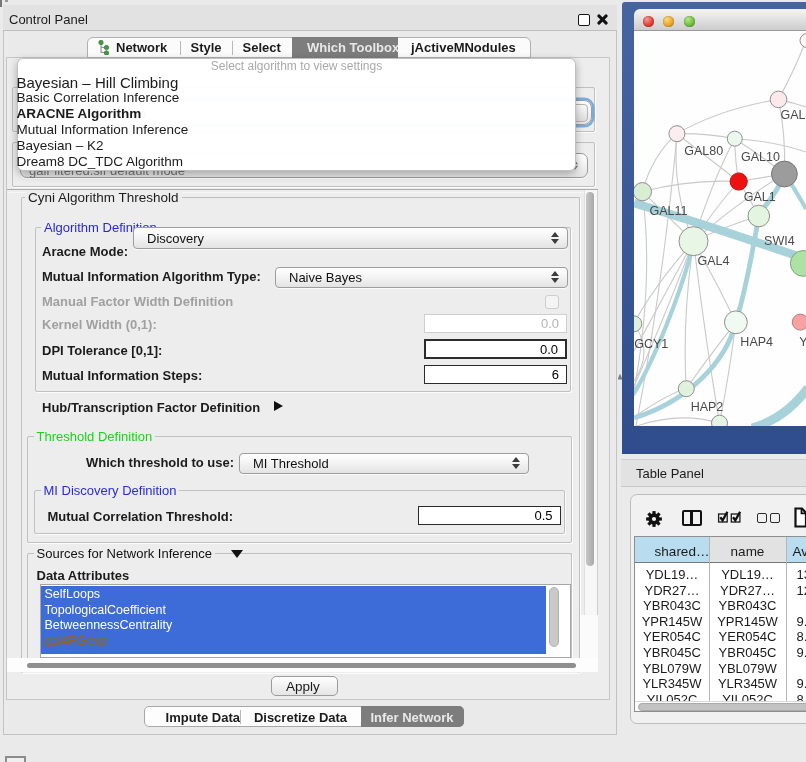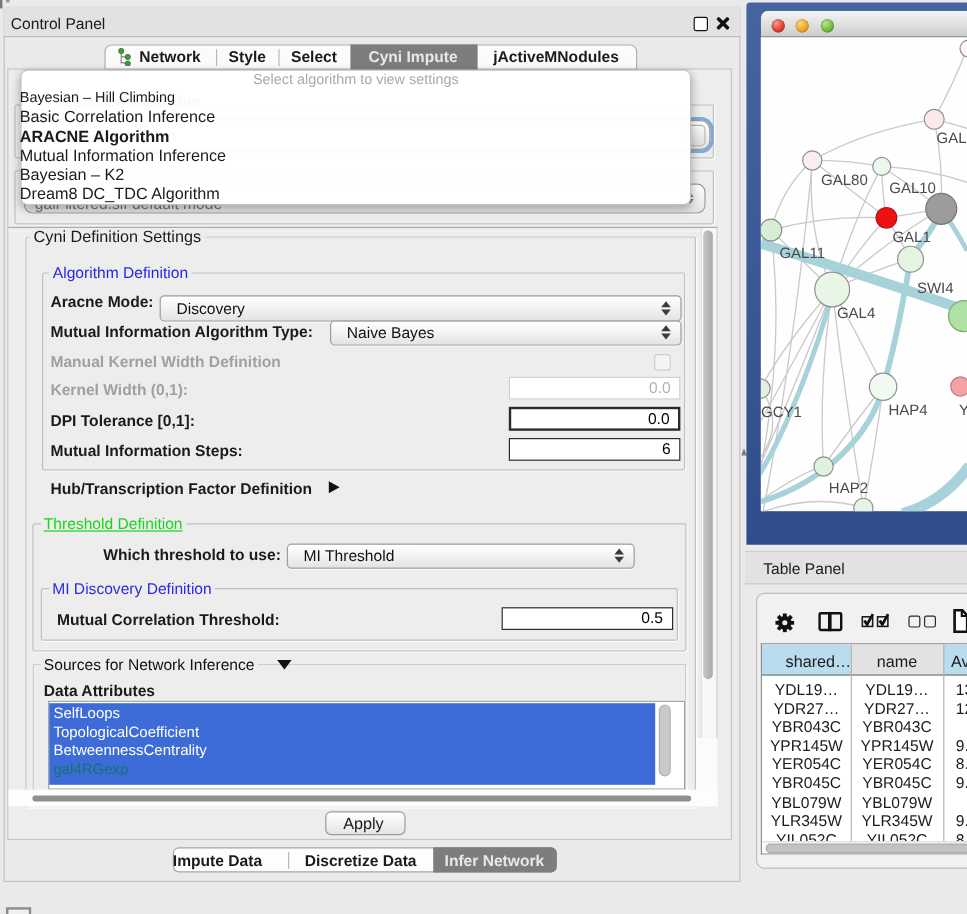--- a/index.html
+++ b/index.html
@@ -55,21 +55,21 @@
   <circle cx="3" cy="2.5" r="2.2" fill="#3f9e3f" stroke="#2a6d2a" stroke-width=".6"></circle>
   <circle cx="8.5" cy="7.5" r="2.2" fill="#3f9e3f" stroke="#2a6d2a" stroke-width=".6"></circle>
   <circle cx="8.5" cy="13" r="2.2" fill="#3f9e3f" stroke="#2a6d2a" stroke-width=".6"></circle>
 </svg>
 <div class="lbl bold" style="left:116px;top:40px;font-weight:600;">Network</div>
 <div class="sep" style="left:180px;top:41px;height:14px;"></div>
 <div class="lbl" style="left:190.5px;top:40px;font-weight:700;">Style</div>
 <div class="sep" style="left:232px;top:41px;height:14px;"></div>
 <div class="lbl" style="left:242.5px;top:40px;font-weight:600;">Select</div>
 <div class="abs" style="left:292px;top:37px;width:106px;height:21px;background:#7d7d7d;"></div>
-<div class="lbl" style="left:307px;top:40px;font-weight:600;color:#e8e8e8;">Cyni Impute</div>
+<div class="lbl" style="left:307px;top:40px;font-weight:600;color:#e8e8e8;">Which Toolbox</div>
 <div class="lbl" style="left:411px;top:40px;font-weight:600;">jActiveMNodules</div>
 
 <div class="grp" style="left:12px;top:87px;width:581px;height:43px;"></div>
 <div class="lbl" style="left:45px;top:77px;font-weight:600;color:#555;">Inference Algorithm</div>
 <div class="combo" style="left:20px;top:100px;width:570px;height:23px;border-radius:8px;
      box-shadow:0 0 0 2.6px rgba(95,155,215,.8);">
   <div class="ct" style="color:#333;">ARACNE Algorithm</div>
   <div class="abs" style="right:3px;top:3px;width:14px;height:16px;border:1px solid #b5b5b5;border-radius:4px;
        background:linear-gradient(#fafafa,#dcdcdc);"></div>
 </div>
@@ -82,57 +82,57 @@
 <div class="abs" style="left:6.5px;top:189px;width:591px;height:2px;border-top:1px solid #ababab;border-bottom:1px solid #f6f6f6;"></div>
 
 <div class="abs" style="left:583.5px;top:190px;width:14px;height:427px;background:#f7f7f7;
      border-left:1px solid #e0e0e0;border-right:1px solid #cfcfcf;box-sizing:border-box;"></div>
 <div class="abs" style="left:585.5px;top:192px;width:8px;height:374px;border-radius:4px;
      background:linear-gradient(90deg,#c6c6c6,#a9a9a9);"></div>
 
 <div class="abs" style="left:578.5px;top:615px;width:19px;height:57px;background:#fbfbfb;"></div>
 
 <div class="grp" style="left:20.5px;top:197px;width:557px;height:475px;border-bottom:none;"></div>
-<div class="gl" style="left:25px;top:190px;color:#1c1c1c;font-size:13.5px;">Cyni Definition Settings</div>
+<div class="gl" style="left:25px;top:190px;color:#1c1c1c;font-size:13.5px;">Cyni Algorithm Threshold</div>
 
 <div class="grp" style="left:35px;top:227px;width:534px;height:163px;"></div>
 <div class="gl" style="left:41px;top:220px;color:#2626e6;">Algorithm Definition</div>
 
 <div class="lbl bold" style="left:42px;top:244px;">Aracne Mode:</div>
-<div class="combo" style="left:133px;top:246px;width:433px;height:19.5px;">
+<div class="combo" style="left:133px;top:227px;width:433px;height:19.5px;">
   <div class="ct">Discovery</div>
     <div class="spin"></div>
 </div>
 <div class="lbl bold" style="left:42px;top:269px;">Mutual Information Algorithm Type:</div>
 <div class="combo" style="left:275px;top:266.5px;width:291px;height:19.5px;">
   <div class="ct">Naive Bayes</div>
     <div class="spin"></div>
 </div>
-<div class="lbl bold" style="left:42px;top:294px;color:#a0a0a0;">Manual Kernel Width Definition</div>
+<div class="lbl bold" style="left:42px;top:294px;color:#a0a0a0;">Manual Factor Width Definition</div>
 <div class="abs" style="left:544.5px;top:294.5px;width:12.5px;height:12.5px;border:1px solid #cdcdcd;
      border-radius:3px;background:#f4f4f4;"></div>
 <div class="lbl bold" style="left:42px;top:317px;color:#a0a0a0;">Kernel Width (0,1):</div>
 <div class="field" style="left:423.5px;top:314px;width:143.5px;height:18.5px;border:1px solid #cfcfcf;">
   <span style="color:#b3b3b3;">0.0</span>
   </div>
 <div class="lbl bold" style="left:42px;top:342.5px;">DPI Tolerance [0,1]:</div>
 <div class="field" style="left:423.5px;top:339px;width:143.5px;height:19.5px;border:2px solid #2b2b2b;">
   <span>0.0</span>
   </div>
 <div class="lbl bold" style="left:42px;top:367.5px;">Mutual Information Steps:</div>
 <div class="field" style="left:423.5px;top:364.5px;width:143.5px;height:19px;border:1px solid #2b2b2b;">
   <span>6</span>
   </div>
 
 <div class="lbl bold" style="left:42px;top:400px;">Hub/Transcription Factor Definition</div>
 <div class="abs" style="left:274px;top:401px;width:0;height:0;border-top:5.5px solid transparent;
      border-bottom:5.5px solid transparent;border-left:9px solid #111;"></div>
 
 <div class="grp" style="left:27px;top:436px;width:543px;height:105px;"></div>
-<div class="gl" style="left:33.5px;top:429px;color:#1ad41a;background:#ededed;text-decoration:underline;">Threshold Definition</div>
+<div class="gl" style="left:33.5px;top:429px;color:#1ad41a;background:#ededed;">Threshold Definition</div>
 <div class="lbl bold" style="left:86px;top:455px;width:148px;text-align:right;">Which threshold to use:</div>
 <div class="combo" style="left:239px;top:452.5px;width:288px;height:19.5px;">
   <div class="ct">MI Threshold</div>
     <div class="spin"></div>
 </div>
 <div class="grp" style="left:34px;top:489.5px;width:529px;height:42.5px;"></div>
 <div class="gl" style="left:40.5px;top:482.5px;color:#2a2ae0;">MI Discovery Definition</div>
 <div class="lbl bold" style="left:47.5px;top:508.5px;">Mutual Correlation Threshold:</div>
 <div class="field" style="left:418px;top:505.5px;width:142.5px;height:19px;border:1px solid #2b2b2b;">
   <span>0.5</span>
@@ -143,45 +143,45 @@
 <div class="abs" style="left:231px;top:549.5px;width:0;height:0;border-left:6.5px solid transparent;
      border-right:6.5px solid transparent;border-top:8px solid #111;"></div>
 <div class="lbl bold" style="left:36.5px;top:568px;">Data Attributes</div>
 
 <div class="abs" style="left:39.5px;top:584px;width:531.5px;height:73.5px;background:#fff;
      border:1px solid #a6a6a6;box-sizing:border-box;"></div>
 <div class="abs" style="left:40.5px;top:585.5px;width:505px;height:68px;background:#3d6bd8;"></div>
 <div class="lbl" style="left:44.5px;top:587px;color:#fff;font-size:12.5px;">SelfLoops</div>
 <div class="lbl" style="left:44.5px;top:602.5px;color:#fff;font-size:12.5px;">TopologicalCoefficient</div>
 <div class="lbl" style="left:44.5px;top:618px;color:#fff;font-size:12.5px;">BetweennessCentrality</div>
-<div class="lbl" style="left:44.5px;top:633.5px;color:#0f766e;font-size:12.5px;">gal4RGexp</div>
+<div class="lbl" style="left:44.5px;top:633.5px;color:#a16207;font-size:12.5px;">gal4RGexp</div>
 <div class="abs" style="left:548.5px;top:587px;width:10px;height:60px;border-radius:5px;
      background:#c9c9c9;border:1px solid #b2b2b2;box-sizing:border-box;"></div>
 
 <div class="abs" style="left:6.5px;top:658px;width:591px;height:14px;background:#fdfdfd;"></div>
 <div class="abs" style="left:27px;top:663px;width:549px;height:5px;background:#8f8f8f;border-radius:2.5px;"></div>
 
 <div class="abs" style="left:271px;top:675.5px;width:67px;height:20px;border:1px solid #9c9c9c;border-radius:5px;
      background:linear-gradient(#ffffff,#f3f3f3 45%,#e5e5e5);box-sizing:border-box;"></div>
 <div class="lbl" style="left:286px;top:678.5px;font-size:13.5px;">Apply</div>
 
 <div class="abs" style="left:144px;top:706px;width:319.5px;height:21px;background:#fdfdfd;
      border:1px solid #a8a8a8;border-radius:5px;box-sizing:border-box;"></div>
-<div class="lbl" style="left:144px;top:709.5px;width:96px;text-align:left;font-weight:600;">Impute Data</div>
+<div class="lbl" style="left:144px;top:709.5px;width:96px;text-align:right;font-weight:600;">Impute Data</div>
 <div class="sep" style="left:240px;top:710px;height:14px;"></div>
 <div class="lbl" style="left:240px;top:709.5px;width:121px;text-align:center;font-weight:600;">Discretize Data</div>
 <div class="abs" style="left:361px;top:706px;width:102.5px;height:21px;background:#7d7d7d;border-radius:0 5px 5px 0;"></div>
 <div class="lbl" style="left:361px;top:709.5px;width:102px;text-align:center;font-weight:600;color:#e9e9e9;">Infer Network</div>
 
 <div class="abs" style="left:5px;top:756px;width:17px;height:10px;border:2px solid #8c8c8c;background:#f0f0f0;"></div>
 
 <div class="abs" style="left:17px;top:57.5px;width:559px;height:113px;border-radius:6px;
      background:rgba(255,255,255,.97);box-shadow:0 3px 8px rgba(0,0,0,.3);border:1px solid rgba(150,150,150,.6);box-sizing:border-box;"></div>
 <div class="lbl" style="left:17px;top:59px;width:559px;text-align:center;color:#a9a9a9;font-size:12px;">Select algorithm to view settings</div>
-<div class="lbl" style="left:16.5px;top:74px;font-size:12px;">Bayesian – Hill Climbing</div>
+<div class="lbl" style="left:16.5px;top:74px;font-size:15px;">Bayesian – Hill Climbing</div>
 <div class="lbl" style="left:16.5px;top:90px;font-size:13.5px;">Basic Correlation Inference</div>
 <div class="lbl bold" style="left:16.5px;top:106px;font-size:13.5px;">ARACNE Algorithm</div>
 <div class="lbl" style="left:16.5px;top:122px;font-size:13.5px;">Mutual Information Inference</div>
 <div class="lbl" style="left:16.5px;top:138px;font-size:13.5px;">Bayesian – K2</div>
 <div class="lbl" style="left:16.5px;top:154px;font-size:13.5px;">Dream8 DC_TDC Algorithm</div>
 
 <div class="abs" style="left:617.5px;top:373.5px;width:5px;height:6px;background:#6b6b6b;
      clip-path:polygon(0 100%,50% 0,100% 100%);opacity:.85;"></div>
 
 <div class="abs" style="left:622px;top:2px;width:184px;height:452px;

